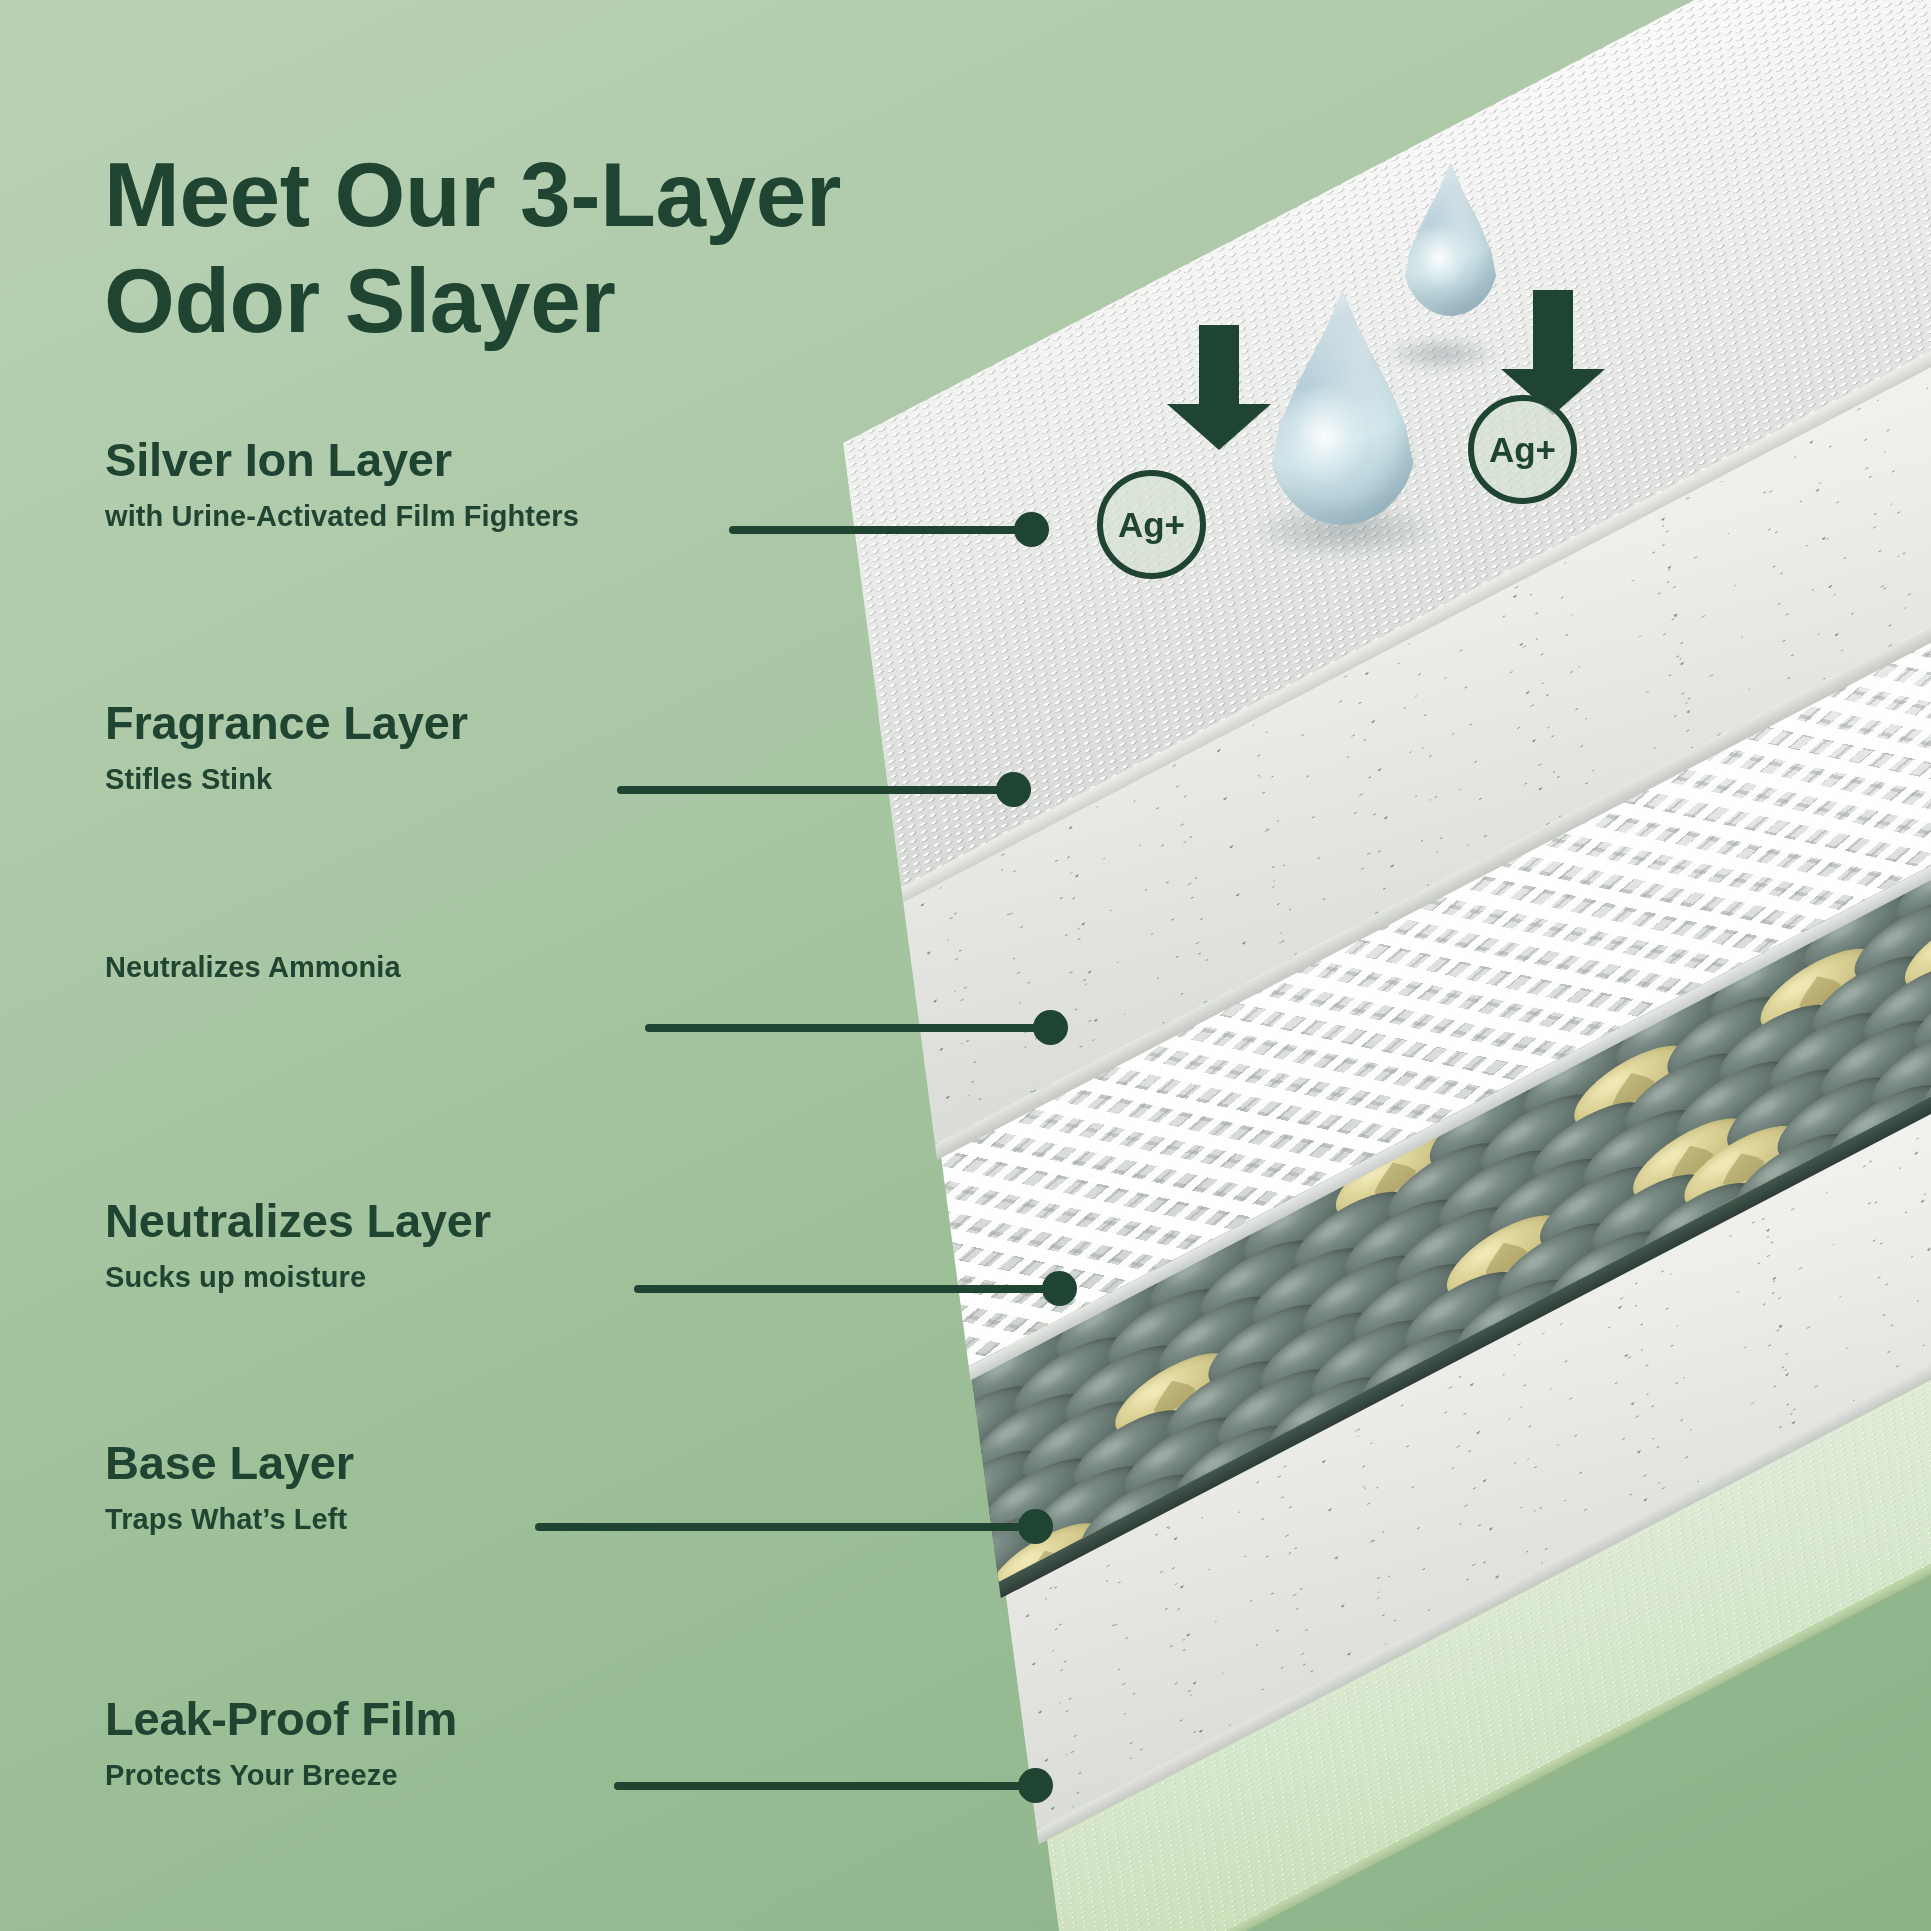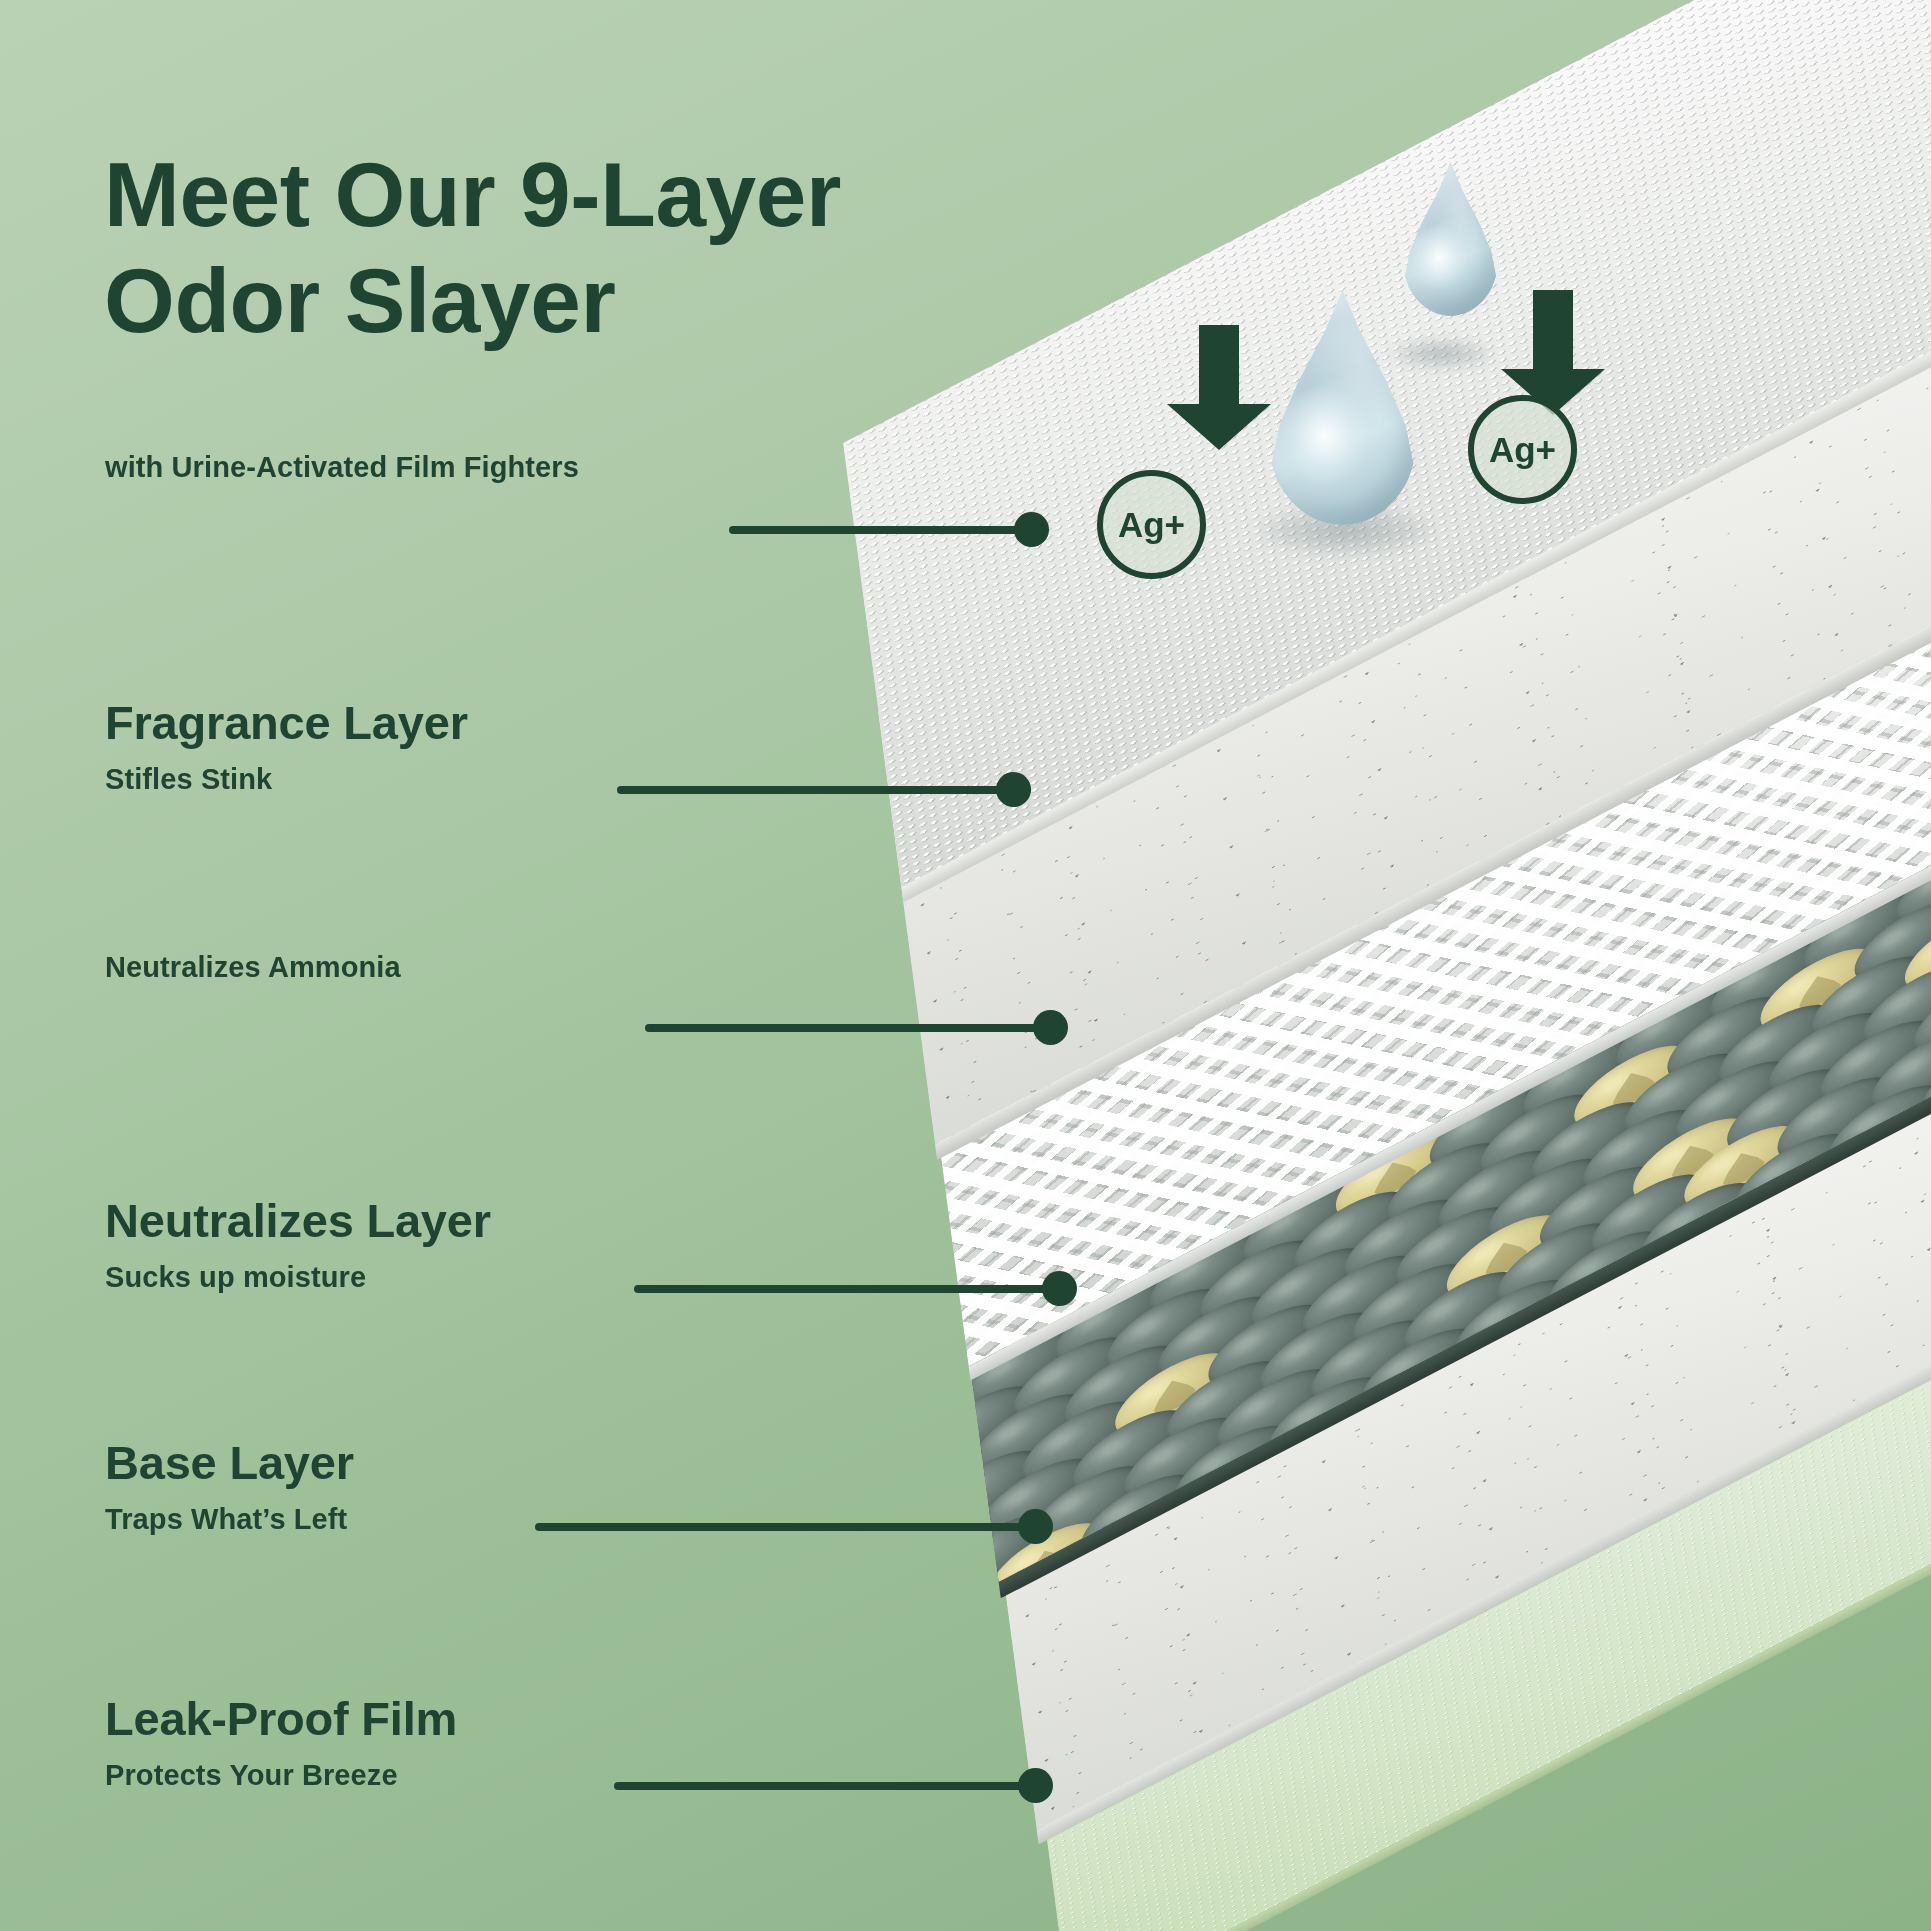--- a/index.html
+++ b/index.html
@@ -463,25 +463,26 @@
 
     <div class="ag-badge" style="left:1097px; top:470px; width:97px; height:97px; font-size:35px;">
       <span>Ag+</span>
     </div>
     <div class="ag-badge" style="left:1468px; top:395px; width:97px; height:97px; font-size:35px;">
       <span>Ag+</span>
     </div>
   </div>
 
   <h1 id="headline">
-    <span class="hl-line">Meet Our 9-Layer</span>
+    <span class="hl-line">Meet Our 3-Layer</span>
     <span class="hl-line">Odor Slayer</span>
   </h1>
 
   <div class="label-block" style="top:435px;">
+    <div class="label-title">Silver Ion Layer</div>
     <div class="label-sub">with Urine-Activated Film Fighters</div>
   </div>
   <div class="leader" style="left:729px; top:526px; width:303px;"></div>
   <div class="leader-dot" style="left:1014px; top:512px;"></div>
 
   <div class="label-block" style="top:698px;">
     <div class="label-title">Fragrance Layer</div>
     <div class="label-sub">Stifles Stink</div>
   </div>
   <div class="leader" style="left:617px; top:786px; width:414px;"></div>

